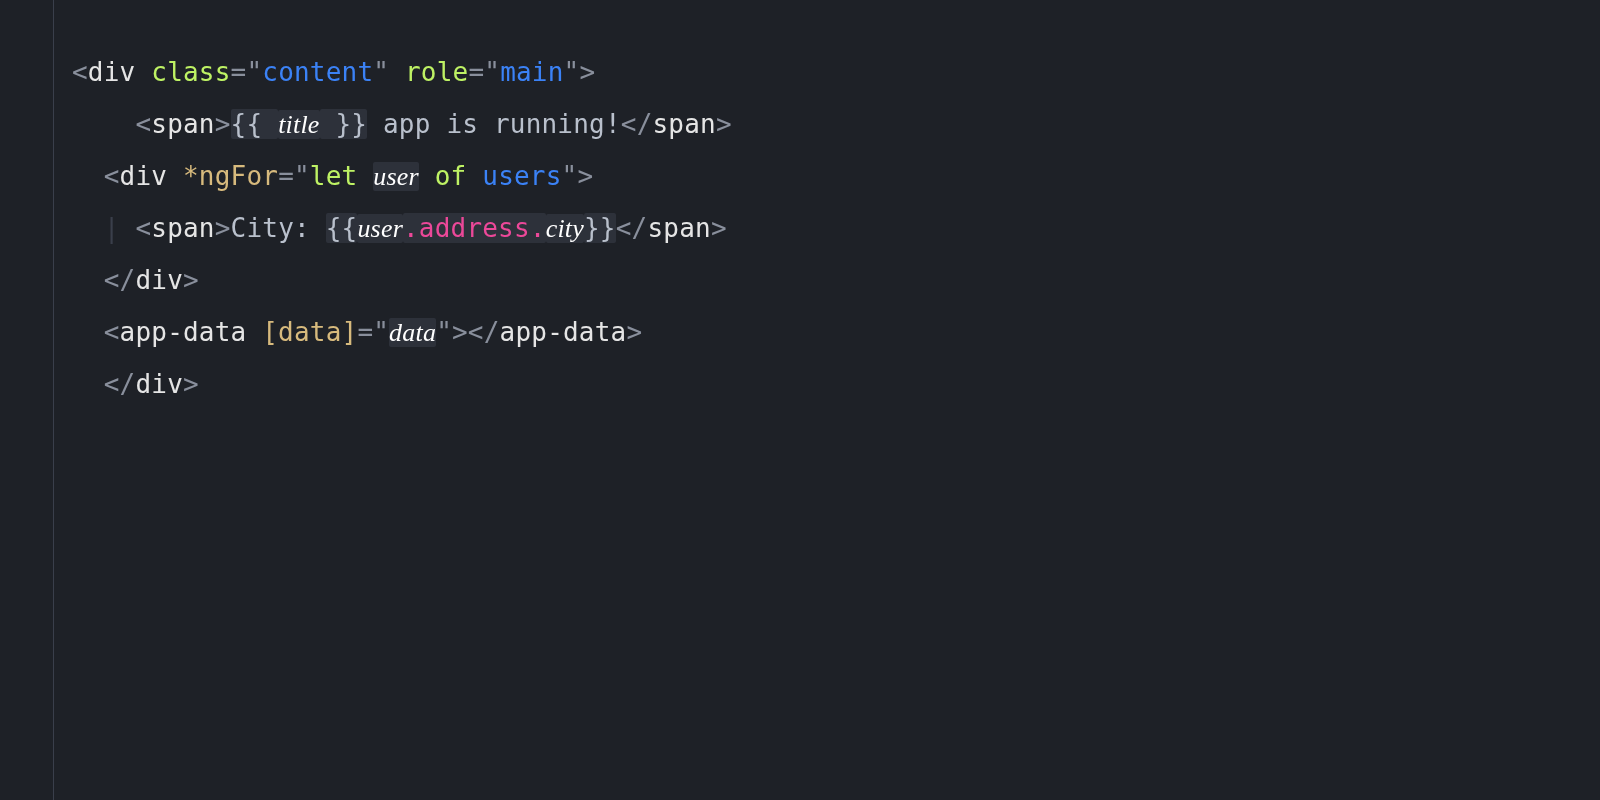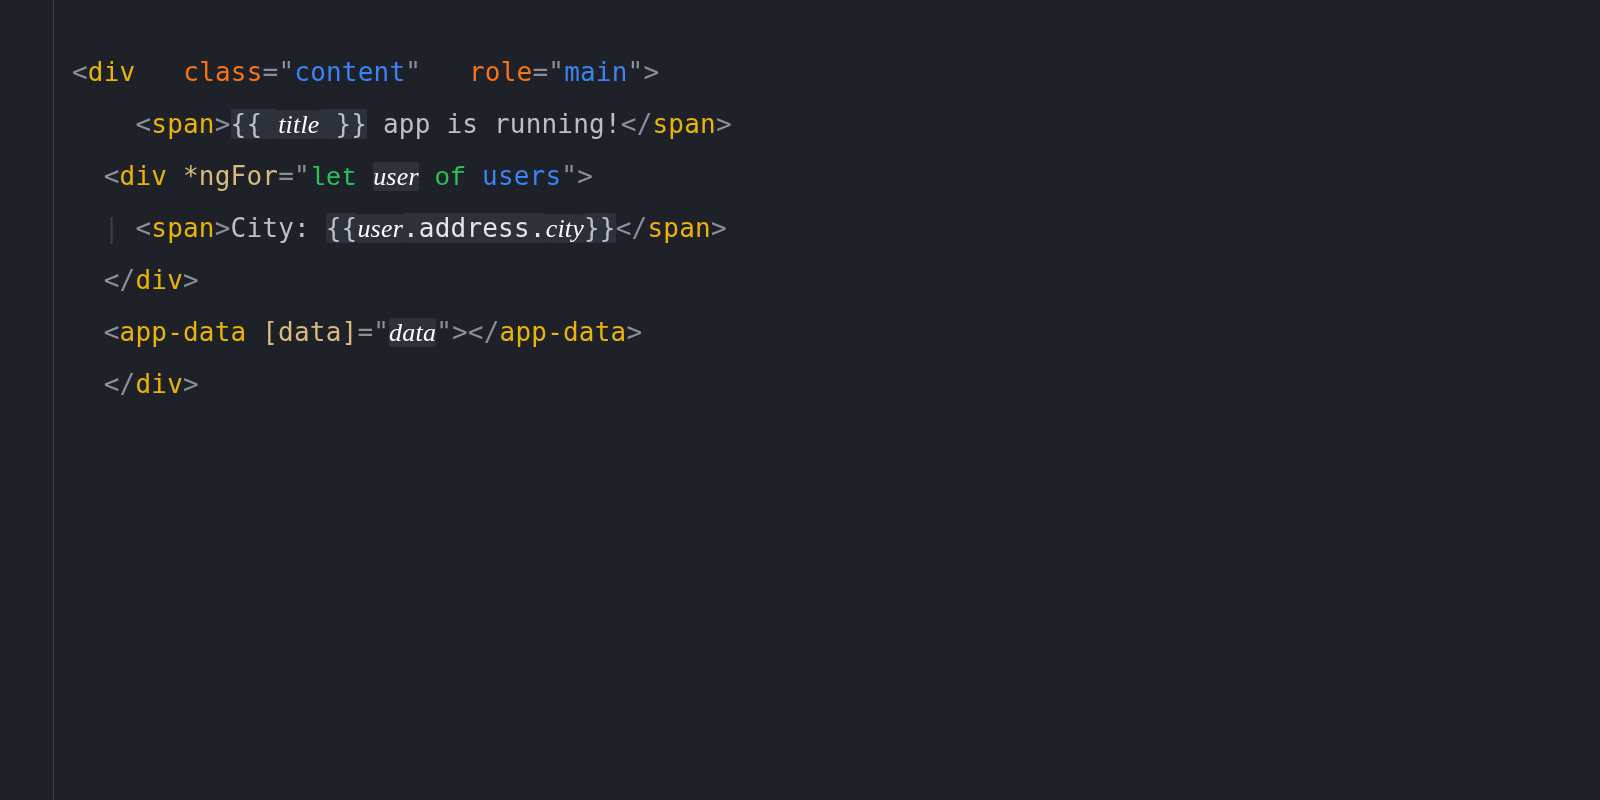--- a/index.html
+++ b/index.html
@@ -28,28 +28,28 @@
   .code {
     padding-top: 46px;
     padding-left: 18px;
     white-space: pre;
     color: #abb2bf;
   }
   .line { display: block; height: 52px; }
 
   
   .punct   { color: #898f9c; }            
-  .tag     { color: #eab308; }            
-  .attr    { color: #f97316; margin-left: 32px; }            
+  .tag     { color: #e5e5e5; }            
+  .attr    { color: #bef264; }            
   .attr-it { color: #d7ba7d; } 
   .str     { color: #3b82f6; }            
-  .kw      { color: #22c55e; font-family: Liberation Mono, monospace; }            
+  .kw      { color: #bef264; }            
   .var     { color: #ffffff; font-style: italic; font-family: Liberation Serif, serif; } 
   .txt     { color: #b9c0cc; }            
-  .prop    { color: #e5e5e5; margin-top: 40px; }            
+  .prop    { color: #ec4899; margin-top: 40px; }            
   .hl      { background: #2d313a; border-radius: 2px; } 
   .guide   { color: #3a3f4b; }            
 </style>
 </head>
 <body>
 
 <div class="editor">
   <div class="gutter"></div>
   <div class="code" id="code-area"><span class="line"><span class="punct">&lt;</span><span class="tag">div</span><span class="txt"> </span><span class="attr">class</span><span class="punct">=</span><span class="punct">"</span><span class="str">content</span><span class="punct">"</span><span class="txt"> </span><span class="attr">role</span><span class="punct">=</span><span class="punct">"</span><span class="str">main</span><span class="punct">"</span><span class="punct">&gt;</span></span><span class="line"><span>    </span><span class="punct">&lt;</span><span class="tag">span</span><span class="punct">&gt;</span><span class="txt hl">{{ </span><span class="var hl">title</span><span class="txt hl"> }}</span><span class="txt"> app is running!</span><span class="punct">&lt;/</span><span class="tag">span</span><span class="punct">&gt;</span></span><span class="line"><span>  </span><span class="punct">&lt;</span><span class="tag">div</span><span class="txt"> </span><span class="attr-it">*ngFor</span><span class="punct">=</span><span class="punct">"</span><span class="kw">let</span><span class="str"> </span><span class="var hl">user</span><span class="str"> </span><span class="kw">of</span><span class="str"> users</span><span class="punct">"</span><span class="punct">&gt;</span></span><span class="line"><span>  </span><span class="guide">|</span><span> </span><span class="punct">&lt;</span><span class="tag">span</span><span class="punct">&gt;</span><span class="txt">City: </span><span class="txt hl">{{</span><span class="var hl">user</span><span class="prop hl">.address.</span><span class="var hl">city</span><span class="txt hl">}}</span><span class="punct">&lt;/</span><span class="tag">span</span><span class="punct">&gt;</span></span><span class="line"><span>  </span><span class="punct">&lt;/</span><span class="tag">div</span><span class="punct">&gt;</span></span><span class="line"><span>  </span><span class="punct">&lt;</span><span class="tag">app-data</span><span class="txt"> </span><span class="attr-it">[data]</span><span class="punct">=</span><span class="punct">"</span><span class="var hl">data</span><span class="punct">"</span><span class="punct">&gt;</span><span class="punct">&lt;/</span><span class="tag">app-data</span><span class="punct">&gt;</span></span><span class="line"><span>  </span><span class="punct">&lt;/</span><span class="tag">div</span><span class="punct">&gt;</span></span></div>
 </div>

